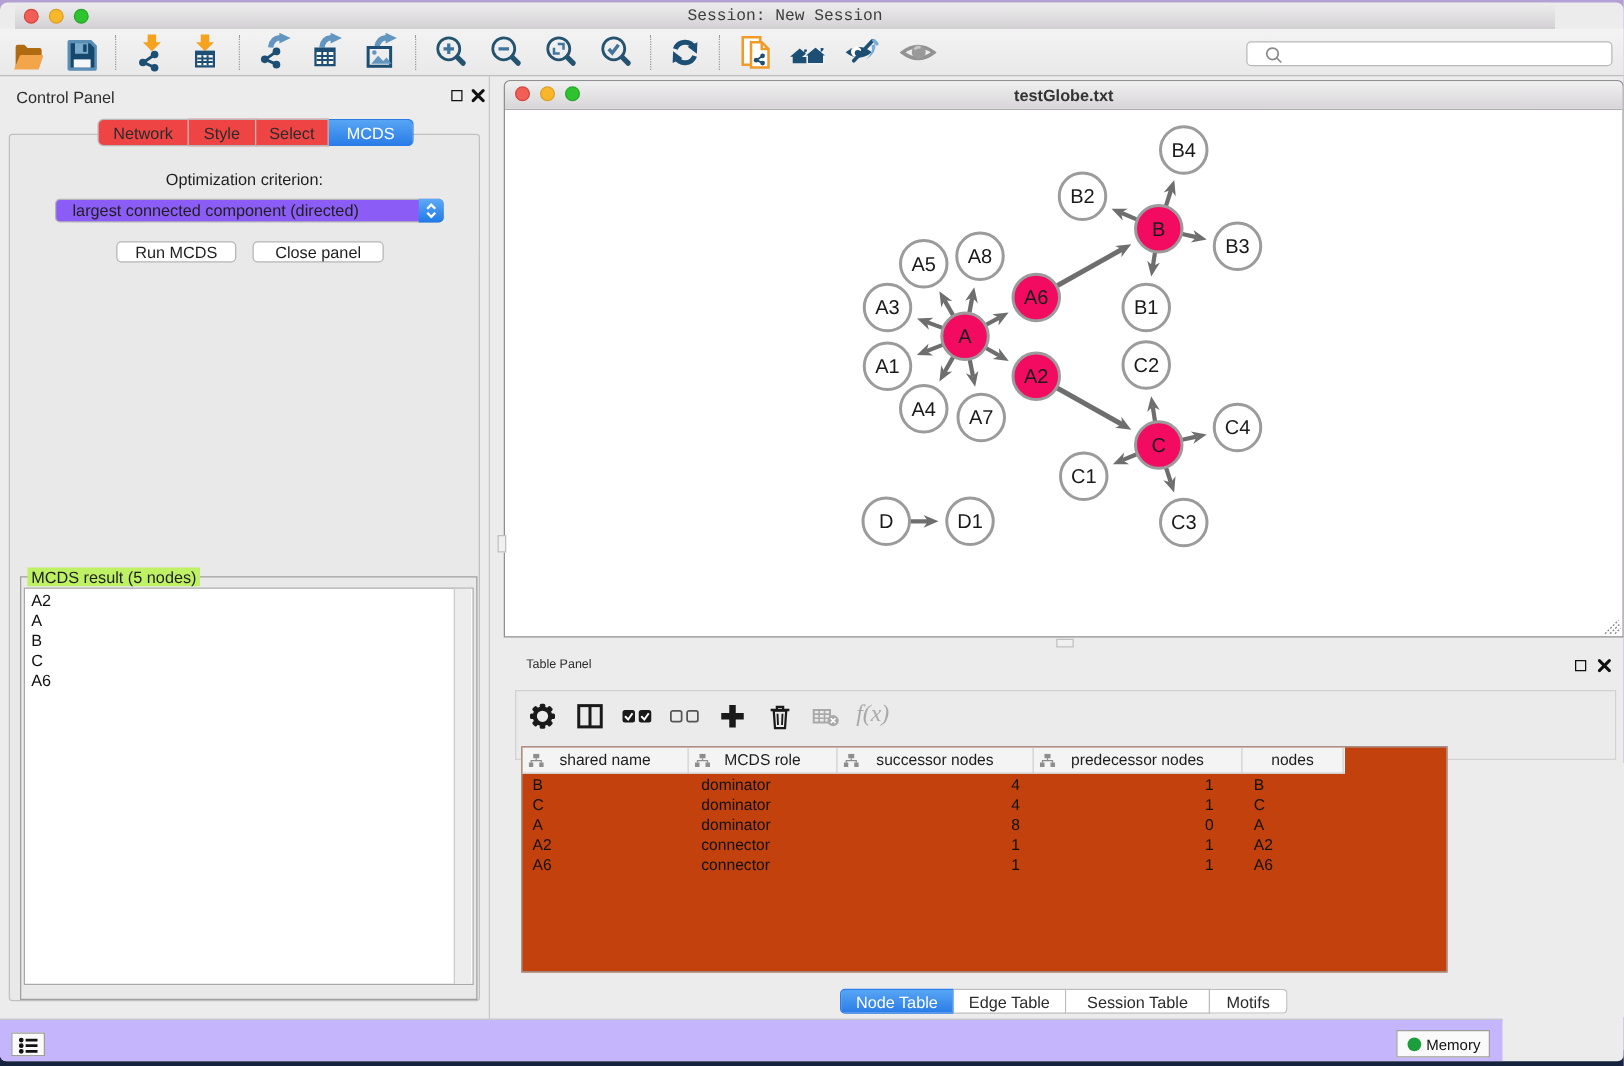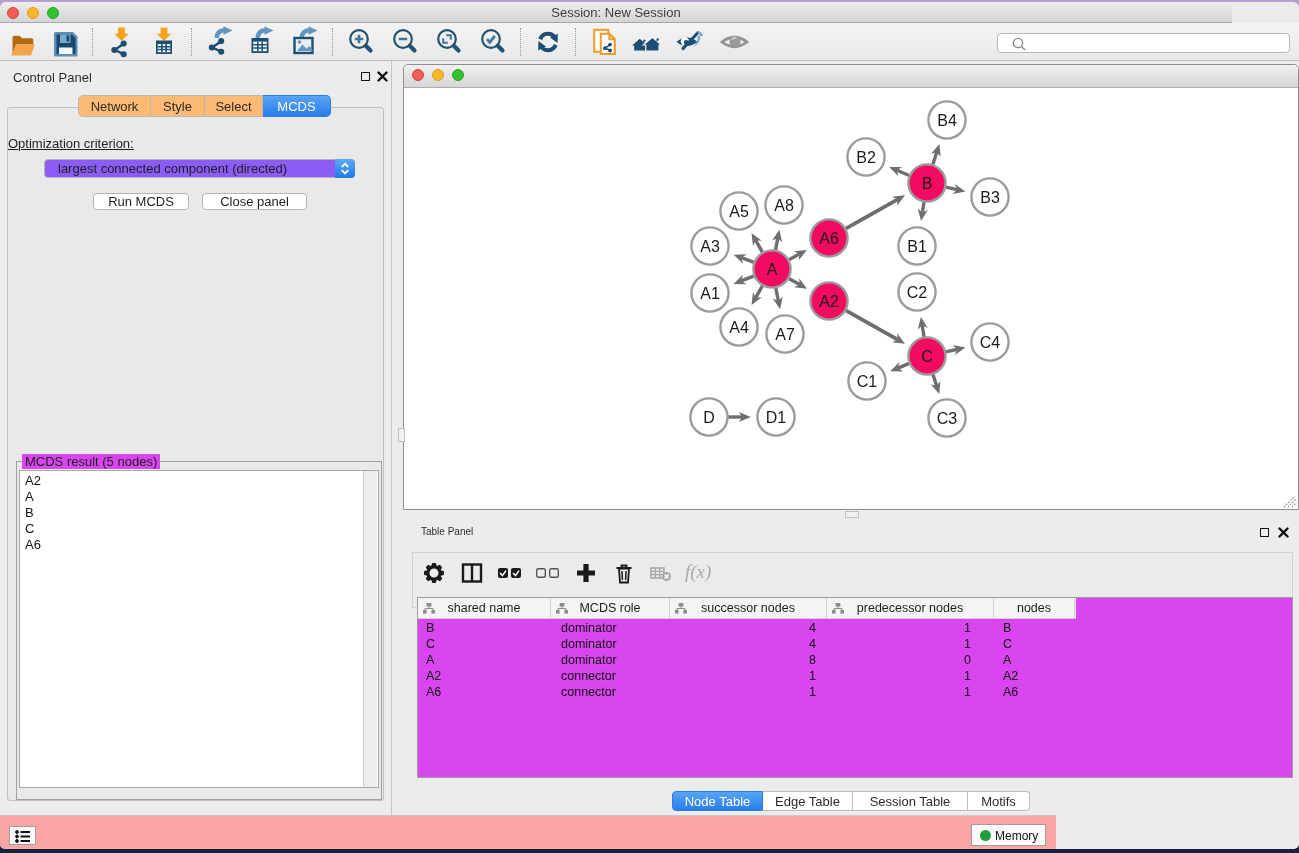--- a/index.html
+++ b/index.html
@@ -1,63 +1,63 @@
 <!DOCTYPE html>
 <html><head>
 <meta charset="utf-8">
 <style>
 * { margin:0; padding:0; box-sizing:border-box; }
 html,body { width:1299px; height:853px; overflow:hidden; }
 body { font-family:"Liberation Sans", sans-serif; background:linear-gradient(#b4a0d2, #9f86c4); position:relative; }
 #desk-bottom { position:absolute; left:0; top:840px; width:1299px; height:13px; background:#16233f; }
 #win { position:absolute; left:0; top:2px; width:1299px; height:847px; background:#ececec; border-radius:6px 6px 5px 5px; overflow:hidden; }
-#titlebar { position:absolute; left:0; top:0; width:1232px; height:21px; background:linear-gradient(#eeedee,#d5d3d5); border-bottom:1px solid #a8a6a8; border-radius:6px 6px 0 0; }
+#titlebar { position:absolute; left:12px; top:0; width:1232px; height:21px; background:linear-gradient(#eeedee,#d5d3d5); border-bottom:1px solid #a8a6a8; border-radius:6px 6px 0 0;font-family:Liberation Mono, monospace; }
 .tl { position:absolute; top:5px; width:12px; height:12px; border-radius:50%; }
 #title-text { position:absolute; top:3px; width:100%; text-align:center; font-size:13px; color:#3d3d3d; }
 #toolbar { position:absolute; left:0; top:21px; width:1299px; height:38px; background:linear-gradient(#f3f3f3,#e9e9e9); border-bottom:1px solid #bdbdbd; }
 .tsep { position:absolute; top:5px; height:28px; width:0; border-left:1px dotted #9a9a9a; }
 .ticon { position:absolute; top:3px; }
 #searchbox { position:absolute; left:997px; top:10px; width:293px; height:20px; background:#fff; border:1px solid #b9b9b9; border-radius:4px; }
 
 #cp-title { position:absolute; left:13px; top:68px; font-size:13px; color:#2e2e2e; }
 .wbtn { position:absolute; }
 #cp-tabs { position:absolute; left:78px; top:93px; height:22px; display:flex; z-index:5; }
-.cptab { height:22px; line-height:21px; font-size:13px; color:#2b2b2b; background:#fdba74; border:1px solid #b8b8b8; border-left:none; text-align:center; }
+.cptab { height:22px; line-height:21px; font-size:13px; color:#2b2b2b; background:#ef4444; border:1px solid #b8b8b8; border-left:none; text-align:center; }
 .cptab.first { border-left:1px solid #b8b8b8; border-radius:5px 0 0 5px; }
 .cptab.sel { background:linear-gradient(#57a5f4,#2a7de8); color:#fff; border-color:#2a7de8; border-radius:0 5px 5px 0; }
 #cp-panel { position:absolute; left:7px; top:105px; width:377px; height:694px; background:#e9e9e9; border:1px solid #c0c0c0; border-radius:3px; }
-#opt-label { position:absolute; left:0; top:28px; width:100%; font-size:13px; color:#1f1f1f;text-decoration:underline; }
+#opt-label { position:absolute; left:0; top:28px; width:100%; text-align:center; font-size:13px; color:#1f1f1f; }
 #combo { position:absolute; left:36px; top:51px; width:311px; height:19px; background:#8b5cf6; border:1px solid #b5b5b5; border-radius:4px; }
 #combo .txt { position:absolute; left:13px; top:1px; font-size:13px; color:#1f1f1f; }
 #combo .spin { position:absolute; right:-1px; top:-1px; width:20px; height:19px; background:linear-gradient(#5fa9f7,#1f7ae6); border-radius:0 4px 4px 0; }
 .pbtn { position:absolute; height:17px; background:#fff; border:1px solid #b5b5b5; border-radius:4px; font-size:13px; color:#1f1f1f; text-align:center; line-height:15px; }
 #mcds-group { position:absolute; left:8px; top:353px; width:366px; height:339px; border:1px solid #9f9f9f; }
-#mcds-group .glabel { position:absolute; left:5px; top:-8px; background:#d946ef; padding:0 3px; font-size:13px; color:#1f1f1f; }
+#mcds-group .glabel { position:absolute; left:5px; top:-8px; background:#bef264; padding:0 3px; font-size:13px; color:#1f1f1f; }
 #mcds-list { position:absolute; left:2px; top:8px; width:360px; height:318px; background:#fff; border:1px solid #a8a8a8; }
 #mcds-list .item { font-size:13px; color:#111; padding-left:5px; height:16px; line-height:16px; }
 #mcds-scroll { position:absolute; right:1px; top:0; width:14px; height:100%; background:#ededed; border-left:1px solid #cccccc; }
 #vsplit { position:absolute; left:391px; top:59px; width:1px; height:754px; background:#c6c6c6; }
 
 #net { position:absolute; left:403px; top:62px; width:896px; height:446px; border:1px solid #8f8f8f; border-radius:5px 5px 0 0; background:#fff; }
 #net-title { position:absolute; left:0; top:0; width:100%; height:23px; background:linear-gradient(#f1f0f1,#d7d5d7); border-bottom:1px solid #aeacae; border-radius:5px 5px 0 0; }
 #net-title .t { position:absolute; top:4px; width:100%; text-align:center; font-size:13px; font-weight:bold; color:#333; }
 
 #tp-title { position:absolute; left:421px; top:524px; font-size:10px; color:#2e2e2e; }
 #tp-toolbar { position:absolute; left:412px; top:550px; width:881px; height:56px; background:#ebebeb; border:1px solid #d2d2d2; }
-#tp-table { position:absolute; left:417px; top:595px; width:876px; height:181px; background:#d946ef; border:1px solid #9e9e9e; }
+#tp-table { position:absolute; left:417px; top:595px; width:741px; height:181px; background:#c2410c; border:1px solid #9e9e9e; }
 #tp-header { position:absolute; left:0; top:0; width:658px; height:21px; background:#f4f4f4; border-bottom:1px solid #d0d0d0; }
 .th { position:absolute; top:0; height:21px; border-right:1px solid #cfcfcf; }
 .th .lbl { position:absolute; top:3px; width:100%; text-align:center; font-size:12.5px; color:#1d1d1d; }
 .trow { position:absolute; font-size:12.5px; color:#111; }
 #tp-tabs { position:absolute; left:672px; top:789px; height:20px; display:flex; }
 .tptab { height:20px; line-height:19px; font-size:13px; color:#2b2b2b; background:#fff; border:1px solid #bcbcbc; border-left:none; text-align:center; }
 .tptab.sel { background:linear-gradient(#57a5f4,#2a7de8); color:#fff; border-color:#2a7de8; border-radius:4px 0 0 4px; border-left:1px solid #2a7de8; }
 .tptab.last { border-radius:0 4px 4px 0; }
 
-#statusbar { position:absolute; left:0; top:813px; width:1056px; height:34px; background:#fca5a5; border-top:1px solid #c8c8c8; }
+#statusbar { position:absolute; left:0; top:813px; width:1202px; height:34px; background:#c4b5fd; border-top:1px solid #c8c8c8; }
 #listbtn { position:absolute; left:9px; top:10px; width:27px; height:19px; background:#fafafa; border:1px solid #9e9e9e; }
 #membtn { position:absolute; right:10px; top:8px; width:75px; height:22px; background:#fafafa; border:1px solid #9e9e9e; font-size:12px; color:#111; }
 </style>
 </head>
 <body>
 <div id="desk-bottom"></div>
 <div id="win">
   <div id="titlebar">
     <div class="tl" style="left:7px;background:#f15e55;border:0.5px solid #d4453d;"></div>
     <div class="tl" style="left:27px;background:#f8b72a;border:0.5px solid #dd9f22;"></div>
@@ -235,20 +235,21 @@
       </div>
     </div>
   </div>
   <div id="vsplit"></div>
 
   <div id="net">
     <div id="net-title">
       <div class="tl" style="left:8px;top:4px;background:#f15e55;border:0.5px solid #d4453d;"></div>
       <div class="tl" style="left:28px;top:4px;background:#f8b72a;border:0.5px solid #dd9f22;"></div>
       <div class="tl" style="left:48px;top:4px;background:#2fc32f;border:0.5px solid #24a827;"></div>
+      <div class="t">testGlobe.txt</div>
     </div>
     <svg style="position:absolute;right:1px;bottom:1px" width="14" height="12">
         <g stroke="#8a8a8a" stroke-width="1.1" stroke-dasharray="1.6,1.4">
           <line x1="1" y1="11" x2="12" y2="0"></line>
           <line x1="5" y1="11" x2="13" y2="3"></line>
           <line x1="9" y1="11" x2="13.5" y2="6.5"></line>
         </g>
       </svg>
   </div>
 <svg width="896" height="421" style="position:absolute;left:404px;top:86px">

